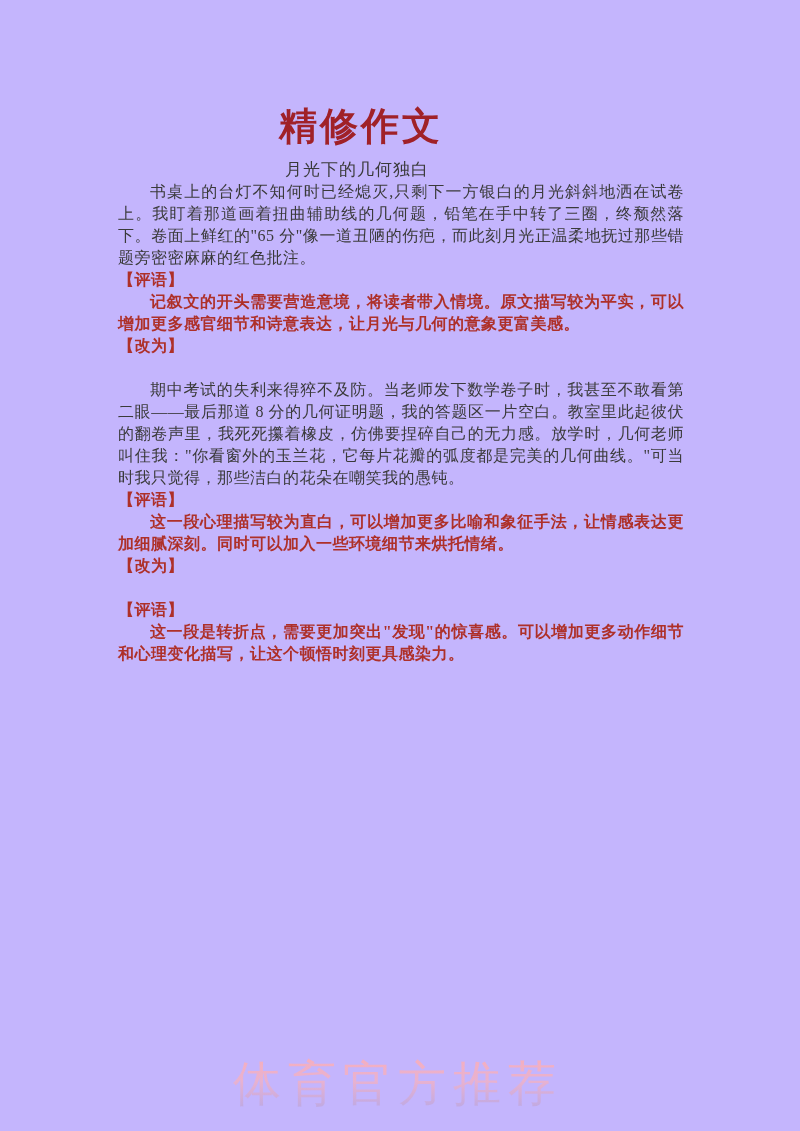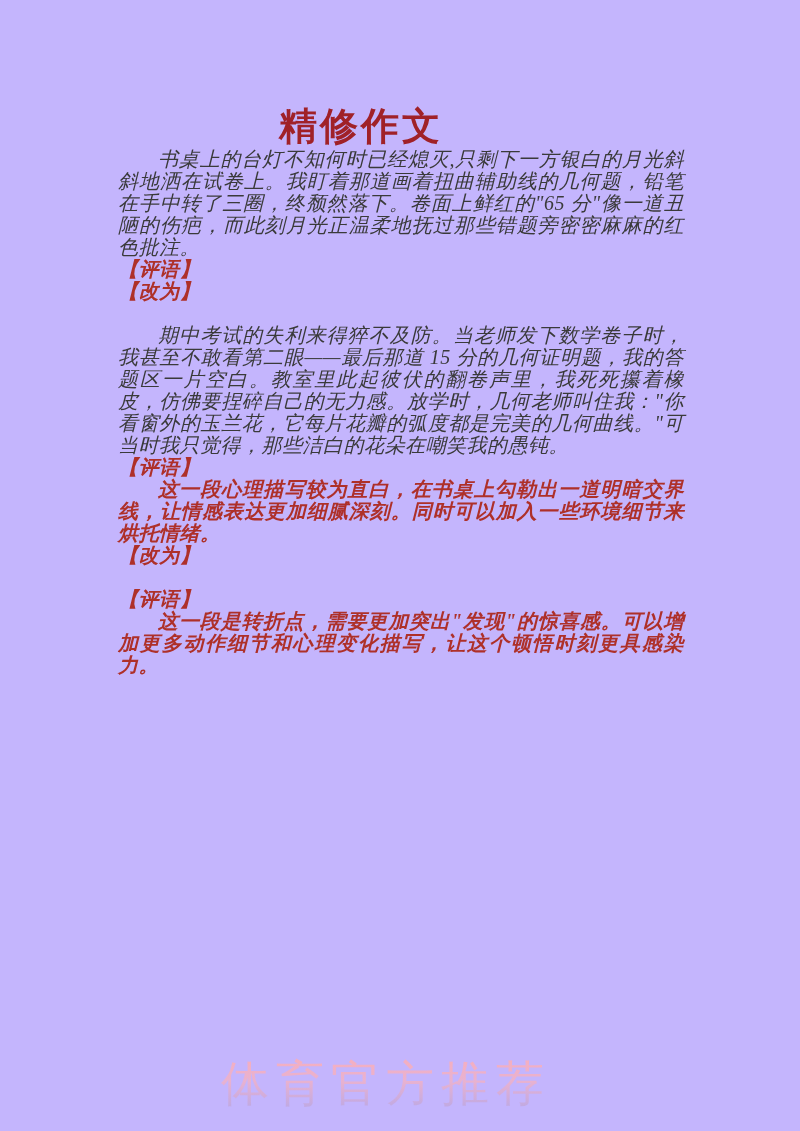--- a/index.html
+++ b/index.html
@@ -42,25 +42,24 @@
     position: relative;
     left: -44px;
     text-align: center;
     font-size: 17px;
     line-height: 22px;
     letter-spacing: 1px;
     color: var(--body-text, #3a3a3a);
   }
   .para, .comment, .label {
     margin: 0;
-    font-size: 20px;
+    font-size: 16px;
     line-height: 22px;
     text-align: justify;
     letter-spacing: 0.5px;
-    font-style: italic;
   }
   .para, .comment {
     text-indent: 2em;
   }
   .para {
     color: var(--body-text, #3a3a3a);
   }
   .comment {
     color: var(--comment-red, #ae3029);
     font-weight: bold;
@@ -68,21 +67,21 @@
   .label {
     color: var(--comment-red, #ae3029);
     font-weight: bold;
     text-indent: 0;
   }
   .gap {
     height: 22px;
   }
   .watermark {
     position: absolute;
-    left: 0;
+    left: 12px;
     top: 1056px;
     width: 772px;
     text-align: center;
     font-size: 48px;
     line-height: 56px;
     letter-spacing: 7px;
     font-family: "Liberation Serif", "DejaVu Serif", serif;
     background: linear-gradient(180deg,
       var(--watermark-top, #f6aebd) 0%,
       #e8b2d0 45%,
@@ -93,30 +92,32 @@
     pointer-events: none;
   }
 </style>
 </head>
 <body>
 
 <div class="page">
   <div class="content">
 
     <h1 class="doc-title">精修作文</h1>
+    <div class="essay-title">月光下的几何独白</div>
 
     <p class="para">书桌上的台灯不知何时已经熄灭,只剩下一方银白的月光斜斜地洒在试卷上。我盯着那道画着扭曲辅助线的几何题，铅笔在手中转了三圈，终颓然落下。卷面上鲜红的"65 分"像一道丑陋的伤疤，而此刻月光正温柔地抚过那些错题旁密密麻麻的红色批注。</p>
     <div class="label">【评语】</div>
+    <p class="comment">记叙文的开头需要营造意境，将读者带入情境。原文描写较为平实，可以增加更多感官细节和诗意表达，让月光与几何的意象更富美感。</p>
     <div class="label">【改为】</div>
 
     <div class="gap"></div>
 
-    <p class="para">期中考试的失利来得猝不及防。当老师发下数学卷子时，我甚至不敢看第二眼——最后那道 15 分的几何证明题，我的答题区一片空白。教室里此起彼伏的翻卷声里，我死死攥着橡皮，仿佛要捏碎自己的无力感。放学时，几何老师叫住我："你看窗外的玉兰花，它每片花瓣的弧度都是完美的几何曲线。"可当时我只觉得，那些洁白的花朵在嘲笑我的愚钝。</p>
+    <p class="para">期中考试的失利来得猝不及防。当老师发下数学卷子时，我甚至不敢看第二眼——最后那道 8 分的几何证明题，我的答题区一片空白。教室里此起彼伏的翻卷声里，我死死攥着橡皮，仿佛要捏碎自己的无力感。放学时，几何老师叫住我："你看窗外的玉兰花，它每片花瓣的弧度都是完美的几何曲线。"可当时我只觉得，那些洁白的花朵在嘲笑我的愚钝。</p>
     <div class="label">【评语】</div>
-    <p class="comment">这一段心理描写较为直白，在书桌上勾勒出一道明暗交界线，让情感表达更加细腻深刻。同时可以加入一些环境细节来烘托情绪。</p>
+    <p class="comment">这一段心理描写较为直白，可以增加更多比喻和象征手法，让情感表达更加细腻深刻。同时可以加入一些环境细节来烘托情绪。</p>
     <div class="label">【改为】</div>
 
     <div class="gap"></div>
 
     <div class="label">【评语】</div>
     <p class="comment">这一段是转折点，需要更加突出"发现"的惊喜感。可以增加更多动作细节和心理变化描写，让这个顿悟时刻更具感染力。</p>
 
   </div>
 
   <div class="watermark">体育官方推荐</div>

